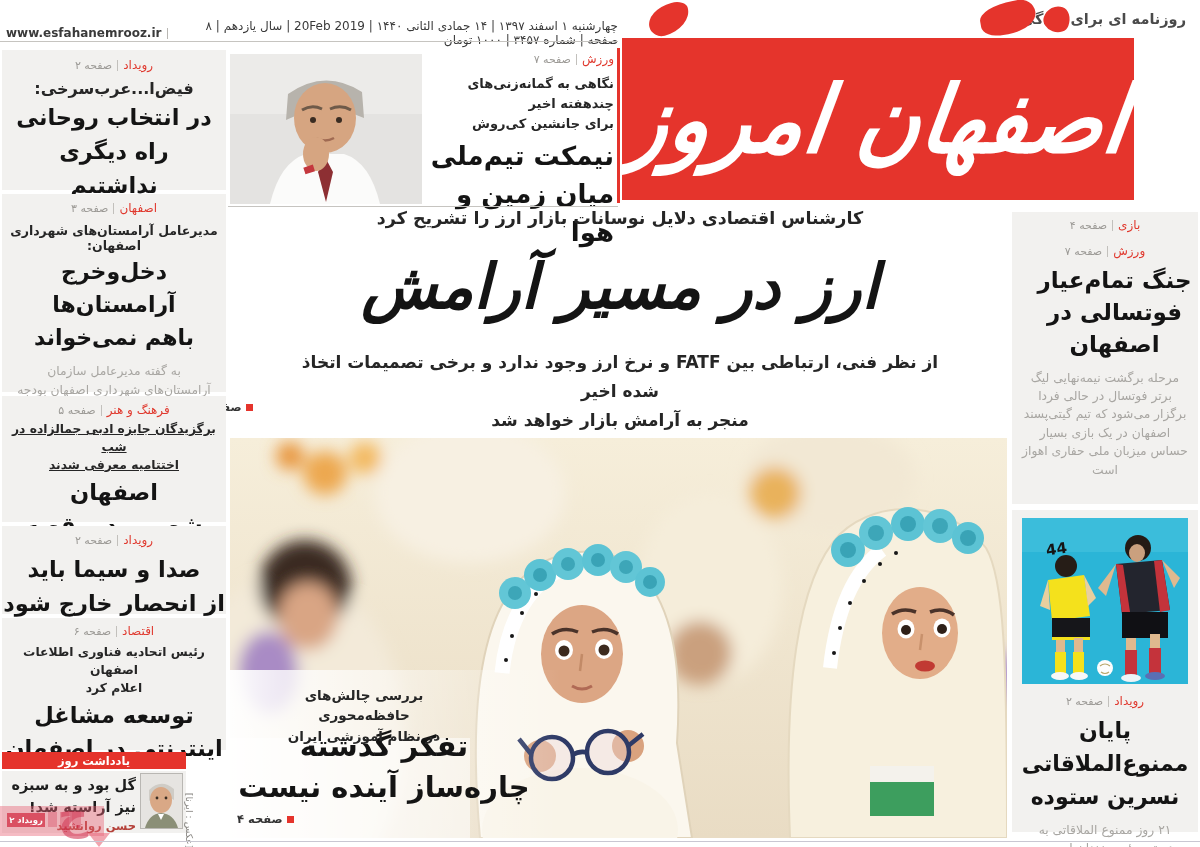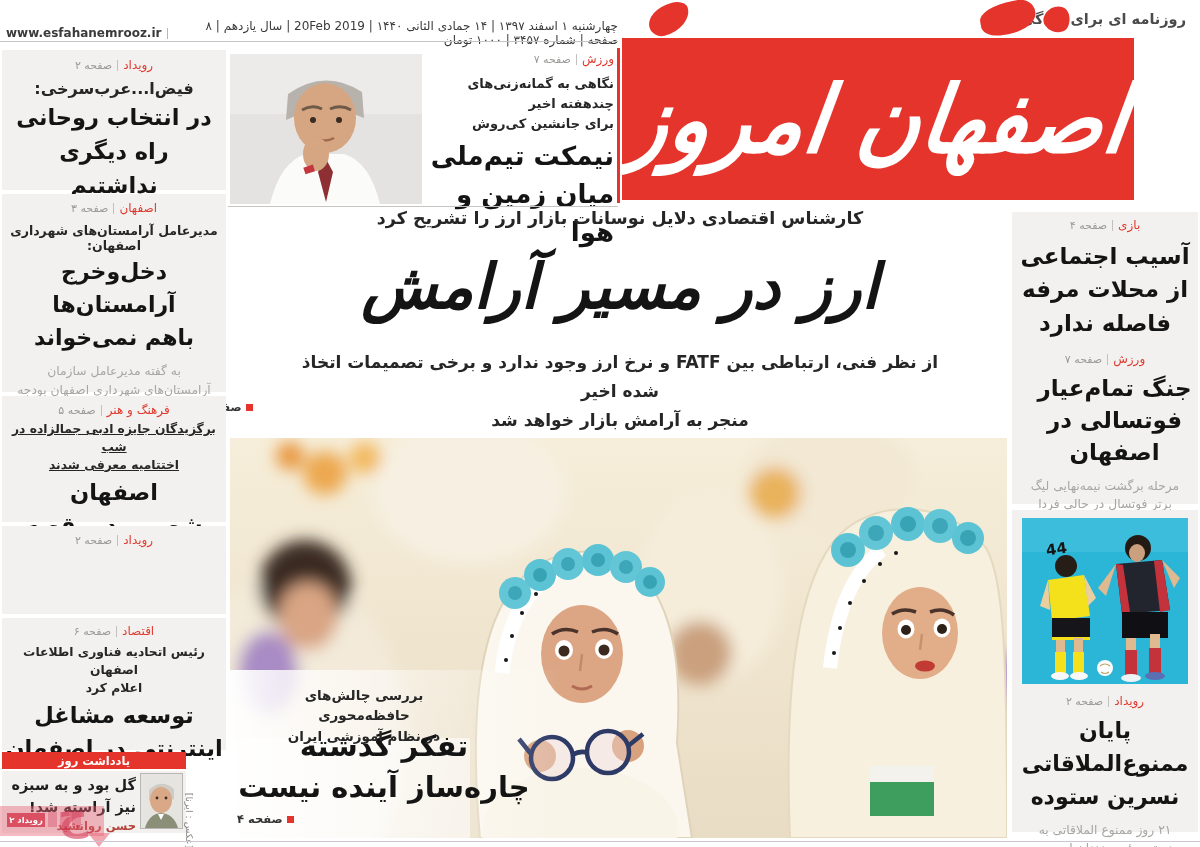--- a/index.html
+++ b/index.html
@@ -262,20 +262,22 @@
     <div class="hl pre rtl ctr" style="margin-top:2px;font-size:22.5px;line-height:1.45;">اصفهان
 شهر رود و قصه</div>
   </div>
 
   <div class="abs block" style="left:2px;top:526px;width:224px;height:88px;padding-top:7px;box-sizing:border-box;">
     <div class="kicker center">
       <span class="sec">رویداد</span>
       <span class="sep"></span>
       <span class="pg">صفحه ۲</span>
     </div>
+    <div class="hl pre rtl ctr" style="margin-top:6px;font-size:22.5px;line-height:1.5;">صدا و سیما باید
+از انحصار خارج شود</div>
   </div>
 
   <div class="abs block" style="left:2px;top:618px;width:224px;height:132px;padding-top:6px;box-sizing:border-box;">
     <div class="kicker center">
       <span class="sec">اقتصاد</span>
       <span class="sep"></span>
       <span class="pg">صفحه ۶</span>
     </div>
     <div class="lead pre rtl ctr" style="margin-top:6px;font-size:12.3px;line-height:1.45;">رئیس اتحادیه فناوری اطلاعات اصفهان
 اعلام کرد</div>
@@ -312,23 +314,20 @@
     <div class="wm-badge">رویداد ۲</div>
     <div class="wm-arrow"></div>
   </div>
 
   <div class="abs block" style="left:1012px;top:212px;width:186px;height:292px;padding-top:6px;box-sizing:border-box;">
     <div class="kicker center">
       <span class="sec">بازی</span>
       <span class="sep"></span>
       <span class="pg">صفحه ۴</span>
     </div>
-    <div class="hl pre rtl ctr" style="margin-top:8px;font-size:23px;line-height:1.45;">آسیب اجتماعی
-از محلات مرفه
-فاصله ندارد</div>
     <div class="kicker center" style="margin-top:12px;">
       <span class="sec">ورزش</span>
       <span class="sep"></span>
       <span class="pg">صفحه ۷</span>
     </div>
     <div class="hl pre rtl ctr" style="margin-top:6px;font-size:23px;line-height:1.4;padding-left:19px;">جنگ تمام‌عیار
 فوتسالی در اصفهان</div>
     <div class="gbody rtl ctr" style="margin:8px 10px 0;font-size:12.3px;line-height:1.5;">مرحله برگشت نیمه‌نهایی لیگ برتر فوتسال در حالی فردا برگزار می‌شود که تیم گیتی‌پسند اصفهان در یک بازی بسیار حساس میزبان ملی حفاری اهواز است</div>
   </div>
 

